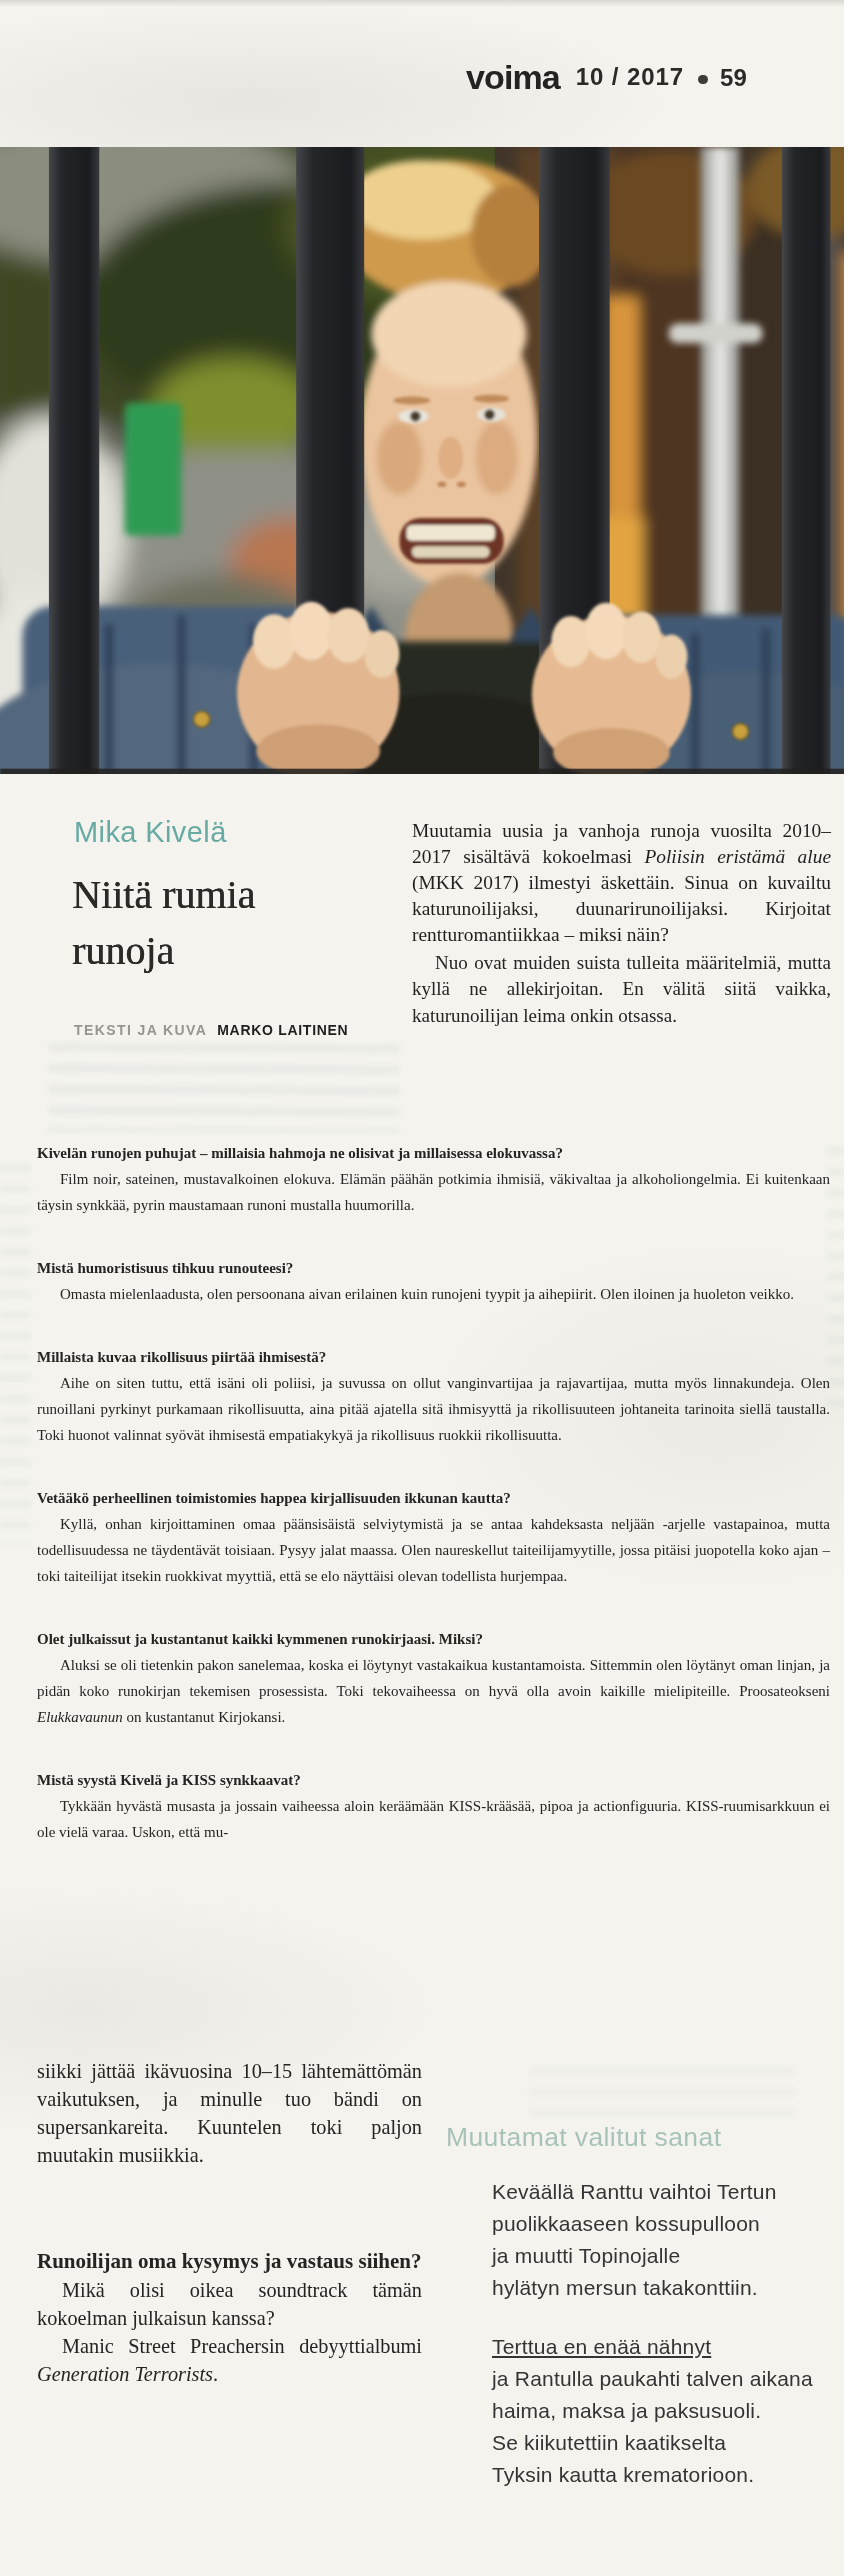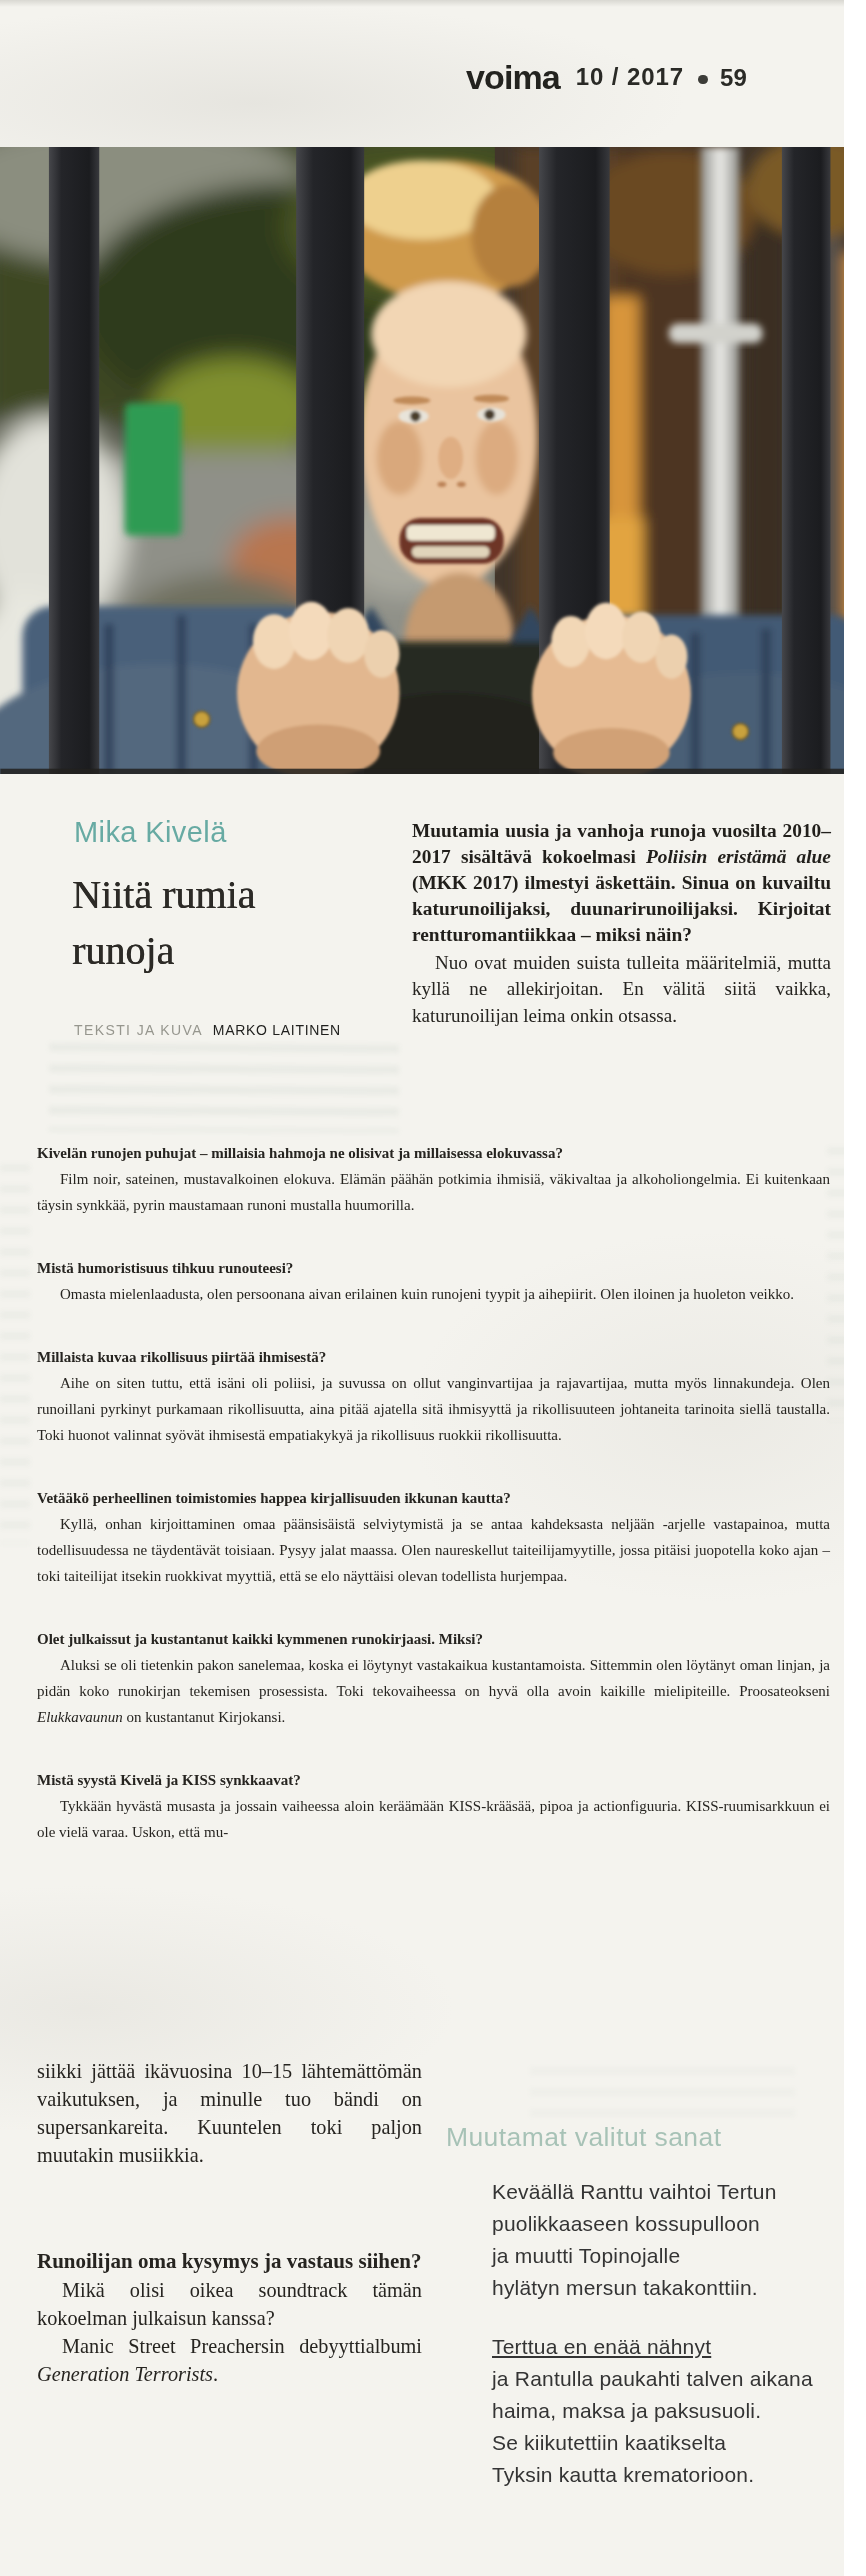--- a/index.html
+++ b/index.html
@@ -26,26 +26,26 @@
   .pageno{font-size:24px;font-weight:700;color:#2a2a26;margin-top:1.8px;}
   
   .photo{position:absolute;top:147px;left:0;width:867px;height:627px;overflow:hidden;background:#55584a;}
   
   .kicker{position:absolute;left:74px;top:816px;font-family:"Liberation Sans",sans-serif;
     font-size:29px;font-weight:400;letter-spacing:0.4px;color:#4f9e96;opacity:.85;}
   .title{position:absolute;left:72px;top:867px;font-size:40px;line-height:56px;
     color:#2c2a26;text-shadow:0.4px 0 0 #2c2a26;}
   .title span{display:block;}
   .byline{position:absolute;left:74px;top:1022px;font-family:"Liberation Sans",sans-serif;
-    font-size:14px;font-weight:400;letter-spacing:1.4px;}
+    font-size:14px;font-weight:700;letter-spacing:1.4px;}
   .byline .lbl{color:#96968e;}
   .byline .nm{color:#1f1f1d;margin-left:5.3px;letter-spacing:0.7px;}
   
   .intro-col{position:absolute;left:412px;top:818px;width:419px;}
-  .lead-q{margin:0;font-weight:700;font-size:19.4px;line-height:26px;text-align:justify;color:#211f1b;}
+  .lead-q{margin:0;font-weight:400;font-size:19.4px;line-height:26px;text-align:justify;color:#211f1b;}
   .lead-a{margin:1.8px 0 0 0;font-size:19px;line-height:26.5px;text-indent:23px;text-align:justify;}
   .full-col{position:absolute;left:37px;top:1140px;width:793px;font-size:15px;line-height:26px;}
   .full-col .q{margin:37px 0 0 0;font-weight:700;}
   .full-col .q:first-child{margin-top:0;}
   .full-col .a{margin:0;text-indent:23px;text-align:justify;}
   .left-col{position:absolute;left:37px;top:2057px;width:385px;font-size:20.3px;line-height:28px;}
   .left-col .a-cont{margin:0;text-align:justify;}
   .left-col .q{margin:78px 0 0 0;font-weight:700;font-size:21px;line-height:29px;}
   .left-col .a{margin:0;text-indent:25px;text-align:justify;}
   

